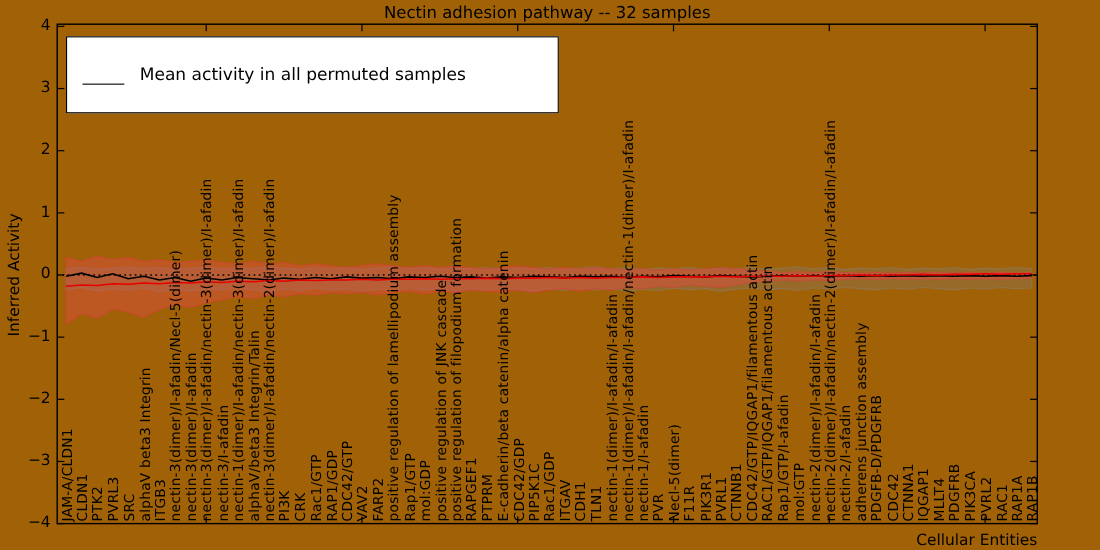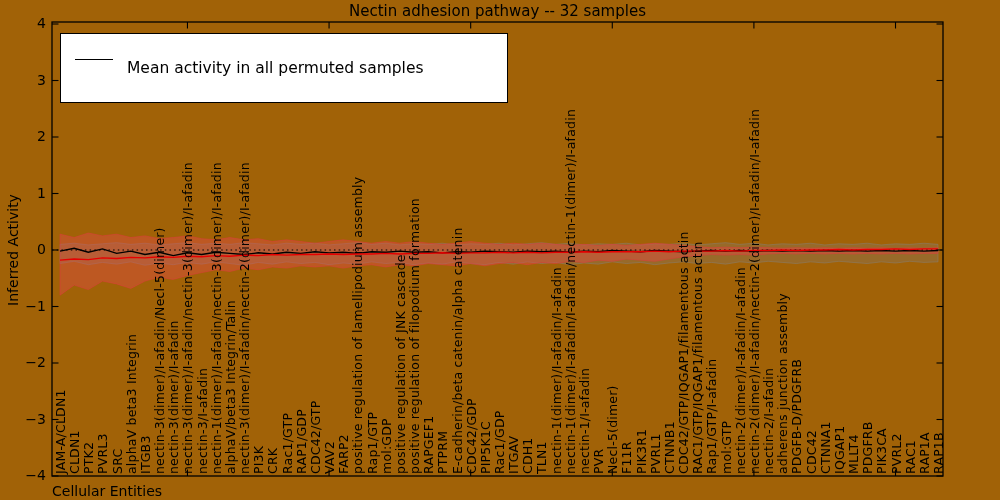--- a/index.html
+++ b/index.html
@@ -3,30 +3,30 @@
 <meta charset="utf-8">
 <style>
   html,body{margin:0;padding:0;background:#fff;}
   #figure{position:relative;width:1000px;height:500px;background:#a16207;
           font-family:"DejaVu Sans","Liberation Sans",sans-serif;overflow:hidden;padding-left:41px;}
   #chart-svg{position:absolute;left:0;top:0;z-index:1;}
   .title{position:absolute;left:52px;top:2px;width:891px;text-align:center;
          font-size:15px;color:#000;z-index:2;}
   .ylabel{position:absolute;left:-52px;top:242px;width:130px;text-align:center;
           transform:rotate(-90deg);font-size:14px;color:#000;z-index:2;}
-  .xlabel{position:absolute;left:52px;top:483px;width:891px;text-align:left;
+  .xlabel{position:absolute;left:52px;top:483px;width:891px;text-align:right;
           font-size:14px;color:#000;z-index:2;}
   .ytick{position:absolute;width:30px;text-align:right;font-size:14px;color:#000;z-index:2;}
   .cat-label{position:absolute;transform-origin:0 0;transform:rotate(-90deg);
              white-space:nowrap;font-size:12.5px;letter-spacing:0.2px;color:#000;
              line-height:13px;z-index:2;}
   .legend{position:absolute;left:60px;top:33px;width:448px;height:70px;background:#fff;
           border:1.5px solid #000;z-index:3;display:flex;flex-direction:column;
           justify-content:space-around;padding:2px 0;box-sizing:border-box;}
-  .legend-row{display:flex;align-items:flex-start;gap:14px;padding-left:14px;}
+  .legend-row{display:flex;align-items:flex-end;gap:14px;padding-left:14px;}
   .legend-line{width:38px;height:0;border-top:1.6px solid #000;}
   .legend-text{font-size:15.5px;color:#000;}
 </style>
 </head>
 <body>
 
 <div id="figure">
   <svg id="chart-svg" width="1000" height="500">
       <polygon points="60,244.35 74.16129032258064,243.22 88.3225806451613,244.915 102.48387096774194,243.785 116.64516129032259,242.655 130.80645161290323,244.35 144.96774193548387,243.22 159.1290322580645,244.915 173.29032258064518,243.785 187.4516129032258,242.655 201.61290322580646,244.35 215.7741935483871,243.22 229.93548387096774,244.35 244.09677419354838,242.655 258.258064516129,243.785 272.4193548387097,244.915 286.58064516129036,243.22 300.741935483871,244.35 314.9032258064516,243.22 329.06451612903226,244.915 343.2258064516129,243.785 357.38709677419354,242.655 371.5483870967742,244.35 385.7096774193549,243.22 399.8709677419355,244.915 414.03225806451616,243.785 428.19354838709677,244.35 442.35483870967744,243.22 456.5161290322581,244.915 470.6774193548387,243.785 484.8387096774194,244.35 499,243.22 513.1612903225807,244.915 527.3225806451613,243.785 541.483870967742,242.655 555.6451612903227,244.35 569.8064516129032,243.22 583.9677419354839,244.915 598.1290322580645,243.785 612.2903225806452,244.35 626.4516129032259,243.22 640.6129032258065,244.915 654.7741935483871,243.785 668.9354838709678,244.35 683.0967741935484,243.22 697.258064516129,244.915 711.4193548387098,243.785 725.5806451612904,242.655 739.741935483871,244.35 753.9032258064517,243.22 768.0645161290323,244.915 782.2258064516129,243.785 796.3870967741935,244.35 810.5483870967743,243.22 824.7096774193549,244.915 838.8709677419355,243.785 853.0322580645162,244.35 867.1935483870968,243.22 881.3548387096774,244.915 895.5161290322582,243.785 909.6774193548388,244.35 923.8387096774194,243.22 938,244.35 938,261.865 923.8387096774194,262.43 909.6774193548388,261.3 895.5161290322582,262.995 881.3548387096774,261.865 867.1935483870968,263.56 853.0322580645162,262.43 838.8709677419355,261.3 824.7096774193549,262.995 810.5483870967743,261.865 796.3870967741935,263.56 782.2258064516129,262.43 768.0645161290323,261.3 753.9032258064517,262.995 739.741935483871,261.865 725.5806451612904,264.125 711.4193548387098,262.43 697.258064516129,263.56 683.0967741935484,261.865 668.9354838709678,262.995 654.7741935483871,264.69 640.6129032258065,262.43 626.4516129032259,263.56 612.2903225806452,261.865 598.1290322580645,264.125 583.9677419354839,262.995 569.8064516129032,264.69 555.6451612903227,262.43 541.483870967742,263.56 527.3225806451613,261.865 513.1612903225807,264.125 499,262.43 484.8387096774194,264.69 470.6774193548387,263.56 456.5161290322581,261.865 442.35483870967744,264.125 428.19354838709677,262.995 414.03225806451616,264.69 399.8709677419355,262.43 385.7096774193549,263.56 371.5483870967742,261.865 357.38709677419354,264.125 343.2258064516129,262.995 329.06451612903226,264.69 314.9032258064516,262.43 300.741935483871,263.56 286.58064516129036,261.865 272.4193548387097,264.125 258.258064516129,262.43 244.09677419354838,265.255 229.93548387096774,263.56 215.7741935483871,261.865 201.61290322580646,264.125 187.4516129032258,262.43 173.29032258064518,264.69 159.1290322580645,262.995 144.96774193548387,265.255 130.80645161290323,261.865 116.64516129032259,264.125 102.48387096774194,262.43 88.3225806451613,264.69 74.16129032258064,261.3 60,263.56" fill="rgba(130,130,130,0.28)" stroke="rgba(130,130,130,0.45)" stroke-width="1"></polygon>
       <polygon points="60,234.18 74.16129032258064,237.57 88.3225806451613,233.05 102.48387096774194,235.875 116.64516129032259,234.18 130.80645161290323,237.57 144.96774193548387,235.875 159.1290322580645,238.7 173.29032258064518,237.57 187.4516129032258,235.875 201.61290322580646,238.7 215.7741935483871,239.83 229.93548387096774,237.57 244.09677419354838,239.83 258.258064516129,238.7 272.4193548387097,241.525 286.58064516129036,239.83 300.741935483871,241.525 314.9032258064516,243.22 329.06451612903226,241.525 343.2258064516129,239.83 357.38709677419354,241.525 371.5483870967742,243.22 385.7096774193549,241.525 399.8709677419355,243.22 414.03225806451616,241.525 428.19354838709677,243.22 442.35483870967744,244.35 456.5161290322581,243.22 470.6774193548387,241.525 484.8387096774194,243.22 499,244.35 513.1612903225807,243.22 527.3225806451613,244.35 541.483870967742,243.22 555.6451612903227,244.35 569.8064516129032,245.48 583.9677419354839,244.35 598.1290322580645,245.48 612.2903225806452,244.35 626.4516129032259,245.48 640.6129032258065,244.35 654.7741935483871,243.22 668.9354838709678,244.35 683.0967741935484,245.48 697.258064516129,246.61 711.4193548387098,247.74 725.5806451612904,247.175 739.741935483871,247.74 753.9032258064517,247.175 768.0645161290323,247.74 782.2258064516129,248.305 796.3870967741935,247.74 810.5483870967743,248.305 824.7096774193549,247.74 838.8709677419355,248.305 853.0322580645162,247.74 867.1935483870968,248.305 881.3548387096774,247.74 895.5161290322582,248.305 909.6774193548388,247.74 923.8387096774194,248.305 938,247.74 938,253.39 923.8387096774194,253.39 909.6774193548388,253.955 895.5161290322582,253.39 881.3548387096774,253.955 867.1935483870968,253.39 853.0322580645162,253.955 838.8709677419355,253.39 824.7096774193549,253.955 810.5483870967743,253.39 796.3870967741935,253.955 782.2258064516129,253.39 768.0645161290323,253.955 753.9032258064517,255.085 739.741935483871,254.52 725.5806451612904,255.085 711.4193548387098,254.52 697.258064516129,255.65 683.0967741935484,256.78 668.9354838709678,259.04 654.7741935483871,261.3 640.6129032258065,260.17 626.4516129032259,259.04 612.2903225806452,261.3 598.1290322580645,260.17 583.9677419354839,262.43 569.8064516129032,261.3 555.6451612903227,263.56 541.483870967742,262.43 527.3225806451613,264.69 513.1612903225807,262.43 499,263.56 484.8387096774194,265.82 470.6774193548387,263.56 456.5161290322581,265.82 442.35483870967744,264.69 428.19354838709677,263.56 414.03225806451616,265.82 399.8709677419355,264.69 385.7096774193549,266.95 371.5483870967742,264.69 357.38709677419354,265.82 343.2258064516129,268.08 329.06451612903226,265.82 314.9032258064516,266.95 300.741935483871,265.82 286.58064516129036,268.08 272.4193548387097,266.95 258.258064516129,269.775 244.09677419354838,268.08 229.93548387096774,271.47 215.7741935483871,269.775 201.61290322580646,272.6 187.4516129032258,275.425 173.29032258064518,279.38 159.1290322580645,277.12 144.96774193548387,281.075 130.80645161290323,288.42 116.64516129032259,283.9 102.48387096774194,281.075 88.3225806451613,289.55 74.16129032258064,285.03 60,295.2" fill="rgba(232,74,74,0.40)" stroke="rgba(220,60,60,0.55)" stroke-width="1"></polygon>

